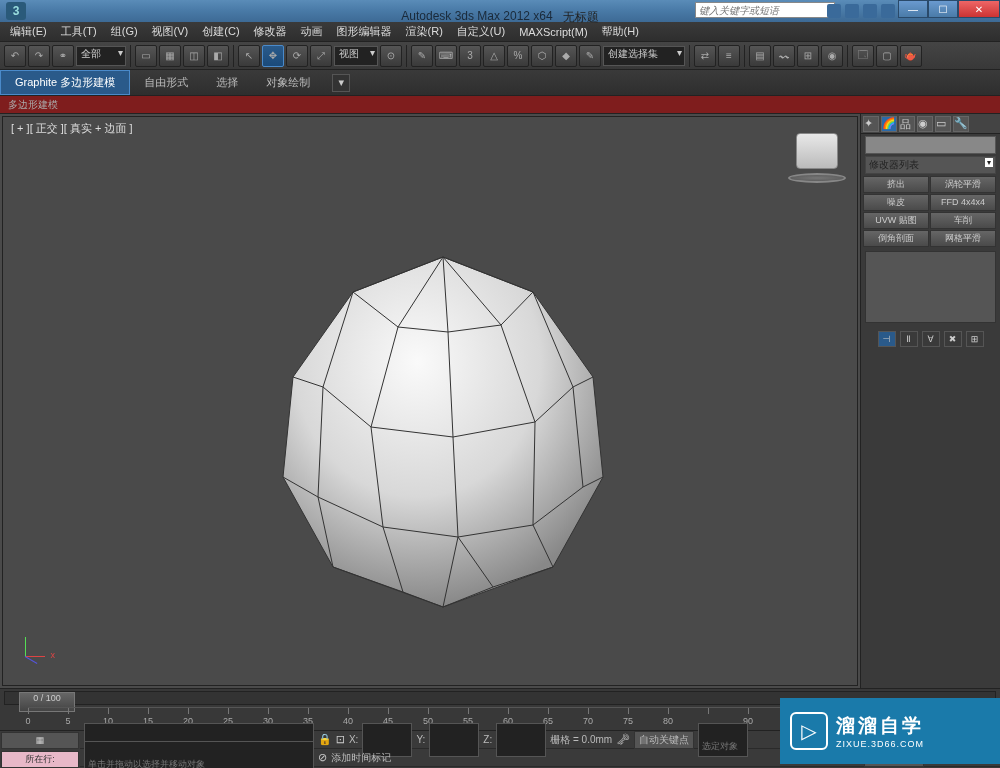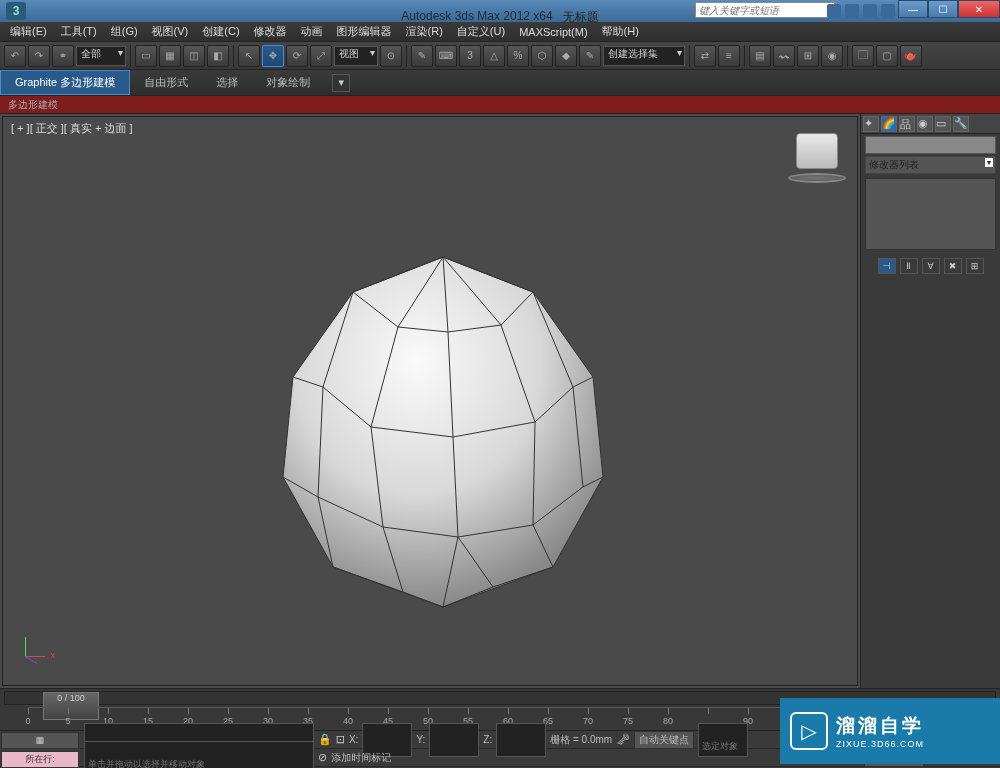--- a/index.html
+++ b/index.html
@@ -49,21 +49,21 @@
 .siderow { height:18px; background:#555; margin:2px 4px; border:1px solid #444; color:#222; font-size:10px; padding:1px 3px; position:relative; }
 .siderow:after { content:"▾"; position:absolute; right:2px; color:#222; background:#fff; padding:0 2px; font-size:8px; }
 .sidebtns { display:flex; flex-wrap:wrap; margin:2px 2px; gap:1px; }
 .sidebtns div { width:66px; height:17px; background:linear-gradient(#666,#4a4a4a); border:1px solid #333; color:#ccc; font-size:9px; text-align:center; line-height:15px; }
 .sidepreview { height:72px; background:#555; margin:4px; border:1px solid #333; }
 .sidesmall { display:flex; gap:4px; padding:4px; justify-content:center; }
 .sidesmall span { width:18px; height:16px; border:1px solid #555; background:#3a3a3a; display:flex; align-items:center; justify-content:center; font-size:9px; }
 .sidesmall span.active { background:#2a5a8a; }
 .timeline { position:absolute; bottom:38px; left:0; right:0; height:42px; background:#383838; border-top:1px solid #222; }
 .timeslider { height:14px; background:#333; margin:2px 4px; border:1px solid #222; position:relative; }
-.timeslider .handle { position:absolute; left:38px; top:0; width:56px; height:28px; background:linear-gradient(#666,#444); border:1px solid #777; font-size:9px; text-align:center; }
+.timeslider .handle { position:absolute; left:14px; top:0; width:56px; height:20px; background:linear-gradient(#666,#444); border:1px solid #777; font-size:9px; text-align:center; }
 .timeticks { height:24px; position:relative; margin:0 28px; border-top:1px solid #555; }
 .timeticks .tick { position:absolute; top:0; width:1px; height:6px; background:#777; }
 .timeticks .lbl { position:absolute; top:8px; font-size:9px; color:#aaa; transform:translateX(-50%); }
 .statusbar { position:absolute; bottom:0; left:0; right:0; height:38px; background:#3a3a3a; border-top:1px solid #222; display:flex; }
 .statusbar .left { width:80px; display:flex; flex-direction:column; }
 .statusbar .left .btn { height:17px; background:#555; border:1px solid #333; margin:1px; font-size:9px; text-align:center; line-height:15px; }
 .statusbar .left .btn.pink { background:#e8b8c8; color:#333; }
 .statusbar .mid { flex:1; display:flex; flex-direction:column; }
 .statusbar .row { height:18px; display:flex; align-items:center; gap:4px; padding:0 4px; border-bottom:1px solid #2a2a2a; }
 .statusbar .field { background:#222; border:1px solid #555; height:27px; padding:16px 3px; font-size:9px; color:#777; }
@@ -230,20 +230,30 @@
     <div class="sideicons">
       <span>✦</span>
       <span class="active">🌈</span>
       <span>品</span>
       <span>◉</span>
       <span>▭</span>
       <span>🔧</span>
     </div>
     <div class="sidecolor"></div>
     <div class="siderow">修改器列表</div>
+    <div class="sidebtns">
+      <div>挤出</div>
+      <div>涡轮平滑</div>
+      <div>噪皮</div>
+      <div>FFD 4x4x4</div>
+      <div>UVW 贴图</div>
+      <div>车削</div>
+      <div>倒角剖面</div>
+      <div>网格平滑</div>
+    </div>
     <div class="sidepreview"></div>
     <div class="sidesmall">
       <span class="active">⊣</span>
       <span>Ⅱ</span>
       <span>∀</span>
       <span>✖</span>
       <span>⊞</span>
     </div>
   </div>
 </div>

